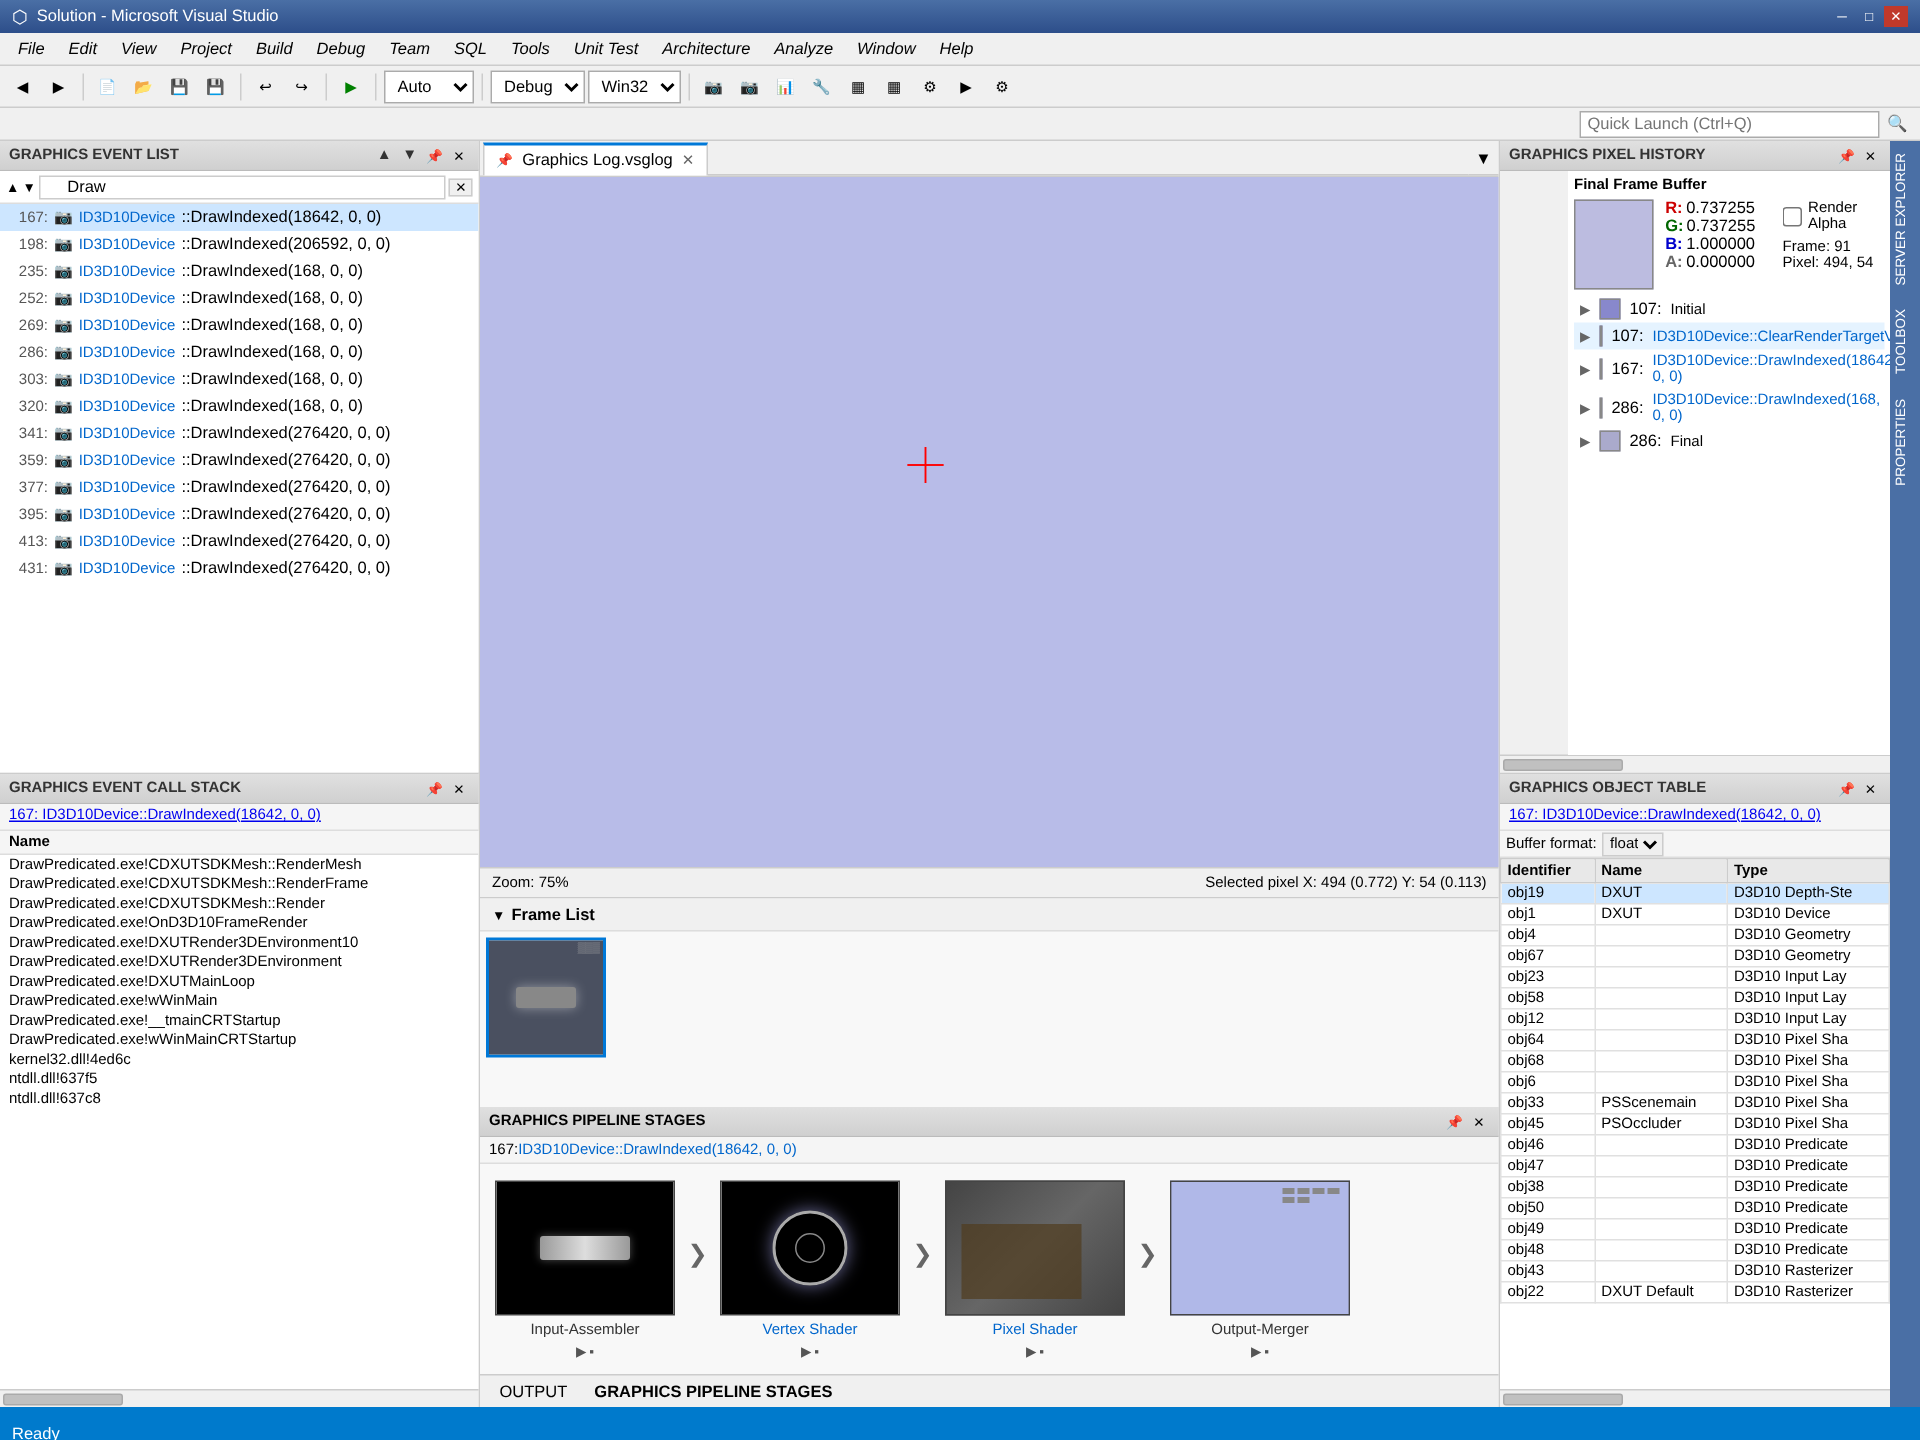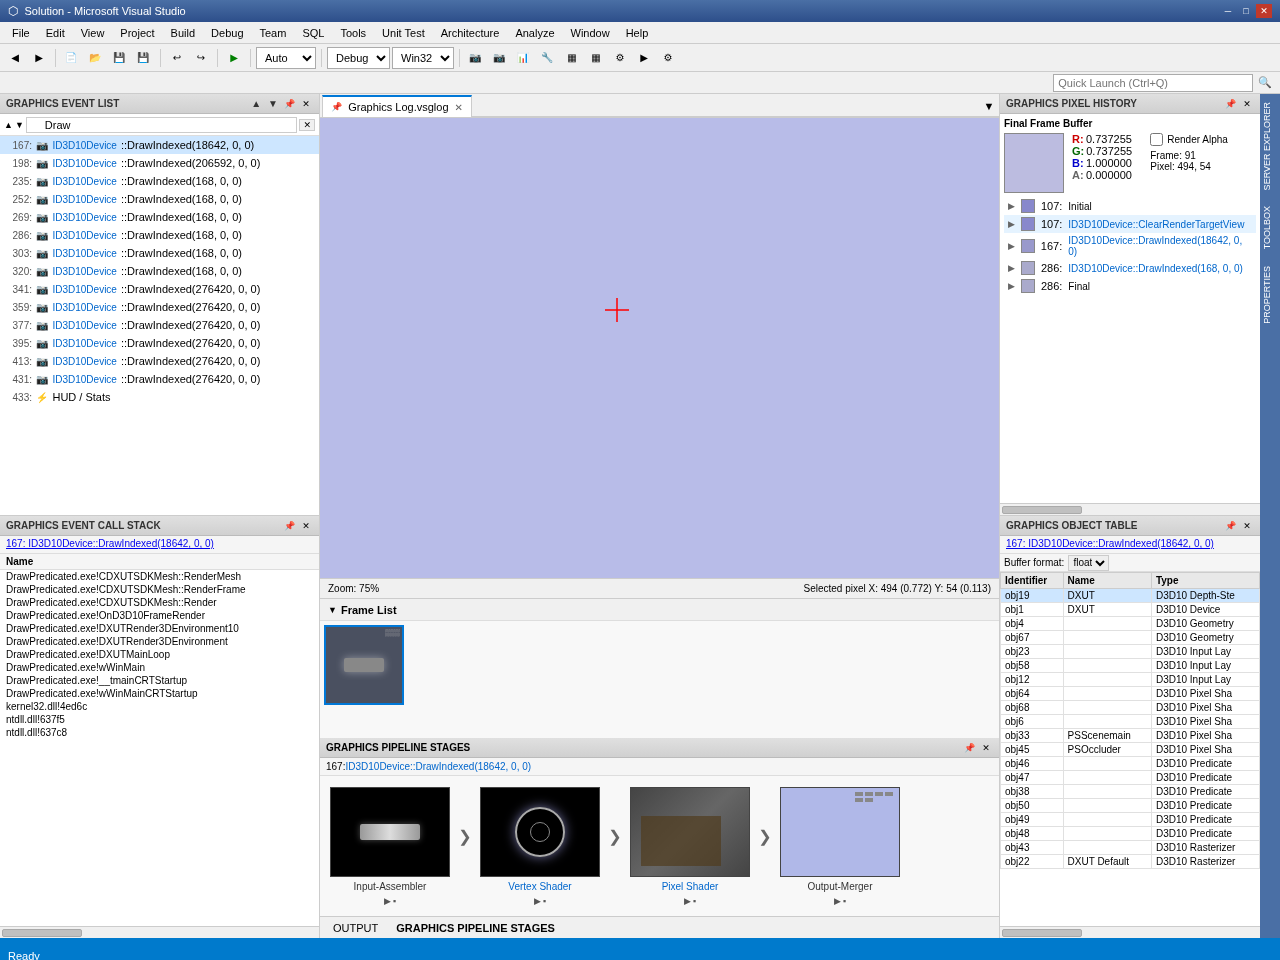--- a/index.html
+++ b/index.html
@@ -9,21 +9,21 @@
     .title-bar { background: linear-gradient(to bottom, #4a6fa5, #2d4e8a); height: 22px; display: flex; align-items: center; justify-content: space-between; padding: 0 8px; color: white; font-size: 11px; }
     .title-bar .title { display: flex; align-items: center; gap: 6px; }
     .title-bar .window-controls { display: flex; gap: 2px; }
     .window-btn { width: 16px; height: 14px; display: flex; align-items: center; justify-content: center; font-size: 9px; cursor: pointer; color: white; }
     .window-btn.min { background: none; }
     .window-btn.max { background: none; }
     .window-btn.close { background: #c0392b; }
 
     
     .menu-bar { background: #f0f0f0; height: 22px; display: flex; align-items: center; border-bottom: 1px solid #ccc; padding: 0 4px; }
-    .menu-item { padding: 2px 8px; cursor: pointer; font-size: 11px; }
+    .menu-item { padding: 2px 8px; cursor: pointer; font-size: 11px; font-style: italic; }
 
     
     .toolbar { background: #f0f0f0; height: 28px; display: flex; align-items: center; border-bottom: 1px solid #ccc; padding: 0 4px; gap: 2px; }
     .toolbar-btn { width: 22px; height: 22px; border: 1px solid transparent; background: none; cursor: pointer; display: flex; align-items: center; justify-content: center; font-size: 10px; }
     .toolbar-sep { width: 1px; height: 18px; background: #ccc; margin: 0 3px; }
     .toolbar-dropdown { height: 22px; border: 1px solid #ababab; background: white; padding: 0 4px; font-size: 11px; min-width: 60px; }
 
     
     .search-bar { background: #f0f0f0; height: 22px; display: flex; align-items: center; border-bottom: 1px solid #ccc; padding: 0 8px; gap: 5px; justify-content: flex-end; }
     .search-input { height: 18px; border: 1px solid #ababab; padding: 0 4px; font-size: 11px; width: 200px; }
@@ -96,21 +96,21 @@
     .stage-ia { background: #000; }
     .stage-vs { background: #000; }
     .stage-ps { background: #000; }
 
     
     .bottom-tabs { height: 22px; background: #f0f0f0; border-top: 1px solid #ccc; display: flex; align-items: center; padding: 0 4px; }
     .btab { padding: 2px 8px; font-size: 11px; cursor: pointer; border: 1px solid transparent; }
 
     
     .pixel-history { height: 50%; border-bottom: 1px solid #ccc; display: flex; flex-direction: column; }
-    .pixel-history-content { flex: 1; background: white; overflow-y: auto; padding: 4px; }
+    .pixel-history-content { flex: 1; background: white; overflow-y: auto; padding: 4px; margin-left: 45px; }
     .pixel-value-row { display: flex; gap: 2px; align-items: center; }
     .pixel-val-label { color: #c00; font-weight: bold; min-width: 12px; }
     .pixel-val-num { color: #000; min-width: 60px; }
     .render-alpha-check { display: flex; align-items: center; gap: 4px; font-size: 10px; }
 
     .history-item { display: flex; align-items: center; padding: 2px 4px; gap: 6px; cursor: pointer; }
     .history-expand { font-size: 9px; color: #666; cursor: pointer; }
     .history-link { color: #0066cc; font-size: 10px; text-decoration: none; }
     .history-text { font-size: 10px; }
 
@@ -322,25 +322,20 @@
           <span class="camera-icon">📷</span>
           <a class="link" href="#">ID3D10Device</a>
           <span>::DrawIndexed(276420, 0, 0)</span>
         </div>
         <div class="event-item">
           <span class="num">431:</span>
           <span class="camera-icon">📷</span>
           <a class="link" href="#">ID3D10Device</a>
           <span>::DrawIndexed(276420, 0, 0)</span>
         </div>
-        <div class="event-item">
-          <span class="num">433:</span>
-          <span class="group-icon">⚡</span>
-          <span>HUD / Stats</span>
-        </div>
       </div>
     </div>
 
     <div class="event-list-bottom">
       <div class="panel-header">
         <div class="panel-header-left">
           <span>GRAPHICS EVENT CALL STACK</span>
         </div>
         <div class="panel-header-icons">
           <button class="ph-btn">📌</button>

